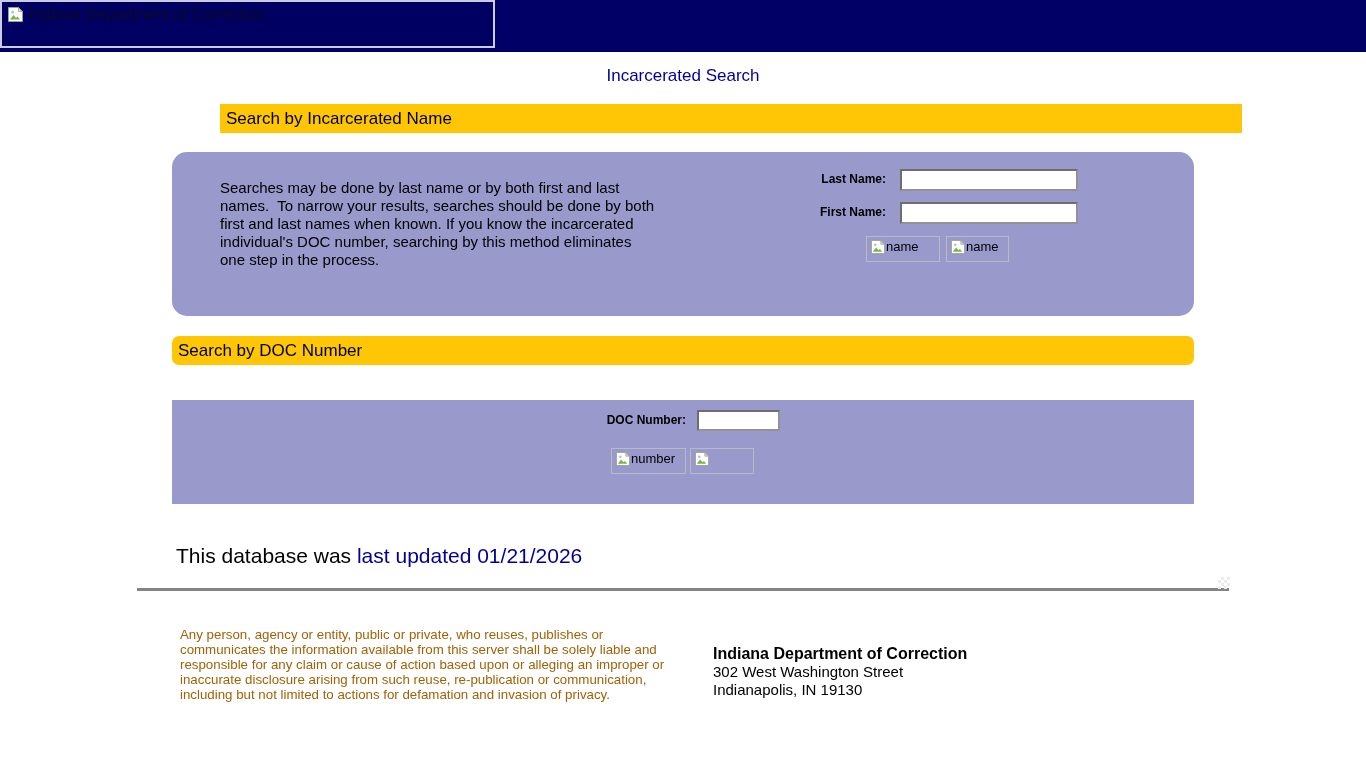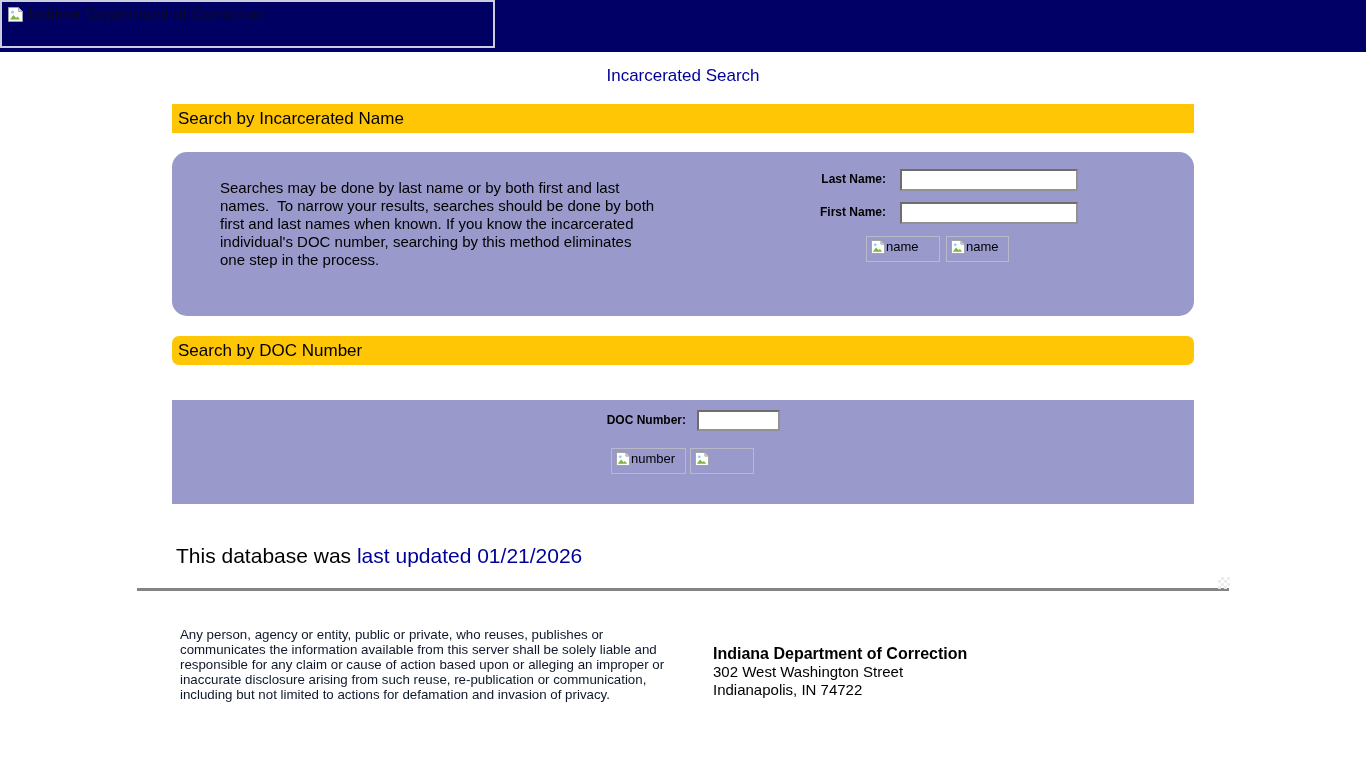--- a/index.html
+++ b/index.html
@@ -51,21 +51,21 @@
   
   .section-bar {
     position: absolute; left: 172px;
     width: 1022px; height: 29px;
     background: #ffc606;
     color: #000000;
     font-size: 17px;
     line-height: 29px;
     padding-left: 6px;
   }
-  #name-bar { top: 104px; }
+  #name-bar { top: 104px; margin-left: 48px; }
   #doc-bar  { top: 336px; border-radius: 7px; }
 
   
   .panel {
     position: absolute; left: 172px;
     width: 1022px;
     background: #9999cc;
   }
   #name-panel { top: 152px; height: 164px; border-radius: 15px; }
   #doc-panel  { top: 400px; height: 104px; padding-left: 8px; }
@@ -144,21 +144,21 @@
     background-size: 6px 6px;
     background-position: 0 0, 3px 3px;
   }
 
   
   .footer-left {
     position: absolute; left: 180px; top: 627px;
     width: 506px;
     font-size: 13.3px;
     line-height: 15px;
-    color: #0f172a;
+    color: #a16207;
   }
   .footer-right {
     position: absolute; left: 713px; top: 627px;
     width: 420px;
     font-size: 13.3px;
     line-height: 15px;
     color: #000000;
   }
   .org-name {
     margin-top: 17px;
@@ -239,16 +239,16 @@
   <div class="updated-line"><span>This database was </span><a href="#" class="updated-link">last updated 01/21/2026</a></div>
 
   <div class="divider"></div>
   <div class="tiny-artifact"></div>
 
   <div class="footer-left">Any person, agency or entity, public or private, who reuses, publishes or communicates the information available from this server shall be solely liable and responsible for any claim or cause of action based upon or alleging an improper or inaccurate disclosure arising from such reuse, re-publication or communication, including but not limited to actions for defamation and invasion of privacy.</div>
 
   <div class="footer-right">
     <div class="org-name">Indiana Department of Correction</div>
     <div class="address-line">302 West Washington Street</div>
-    <div class="address-line">Indianapolis, IN 74722</div>
+    <div class="address-line">Indianapolis, IN 19130</div>
   </div>
 
 </div>
 
 </body></html>

